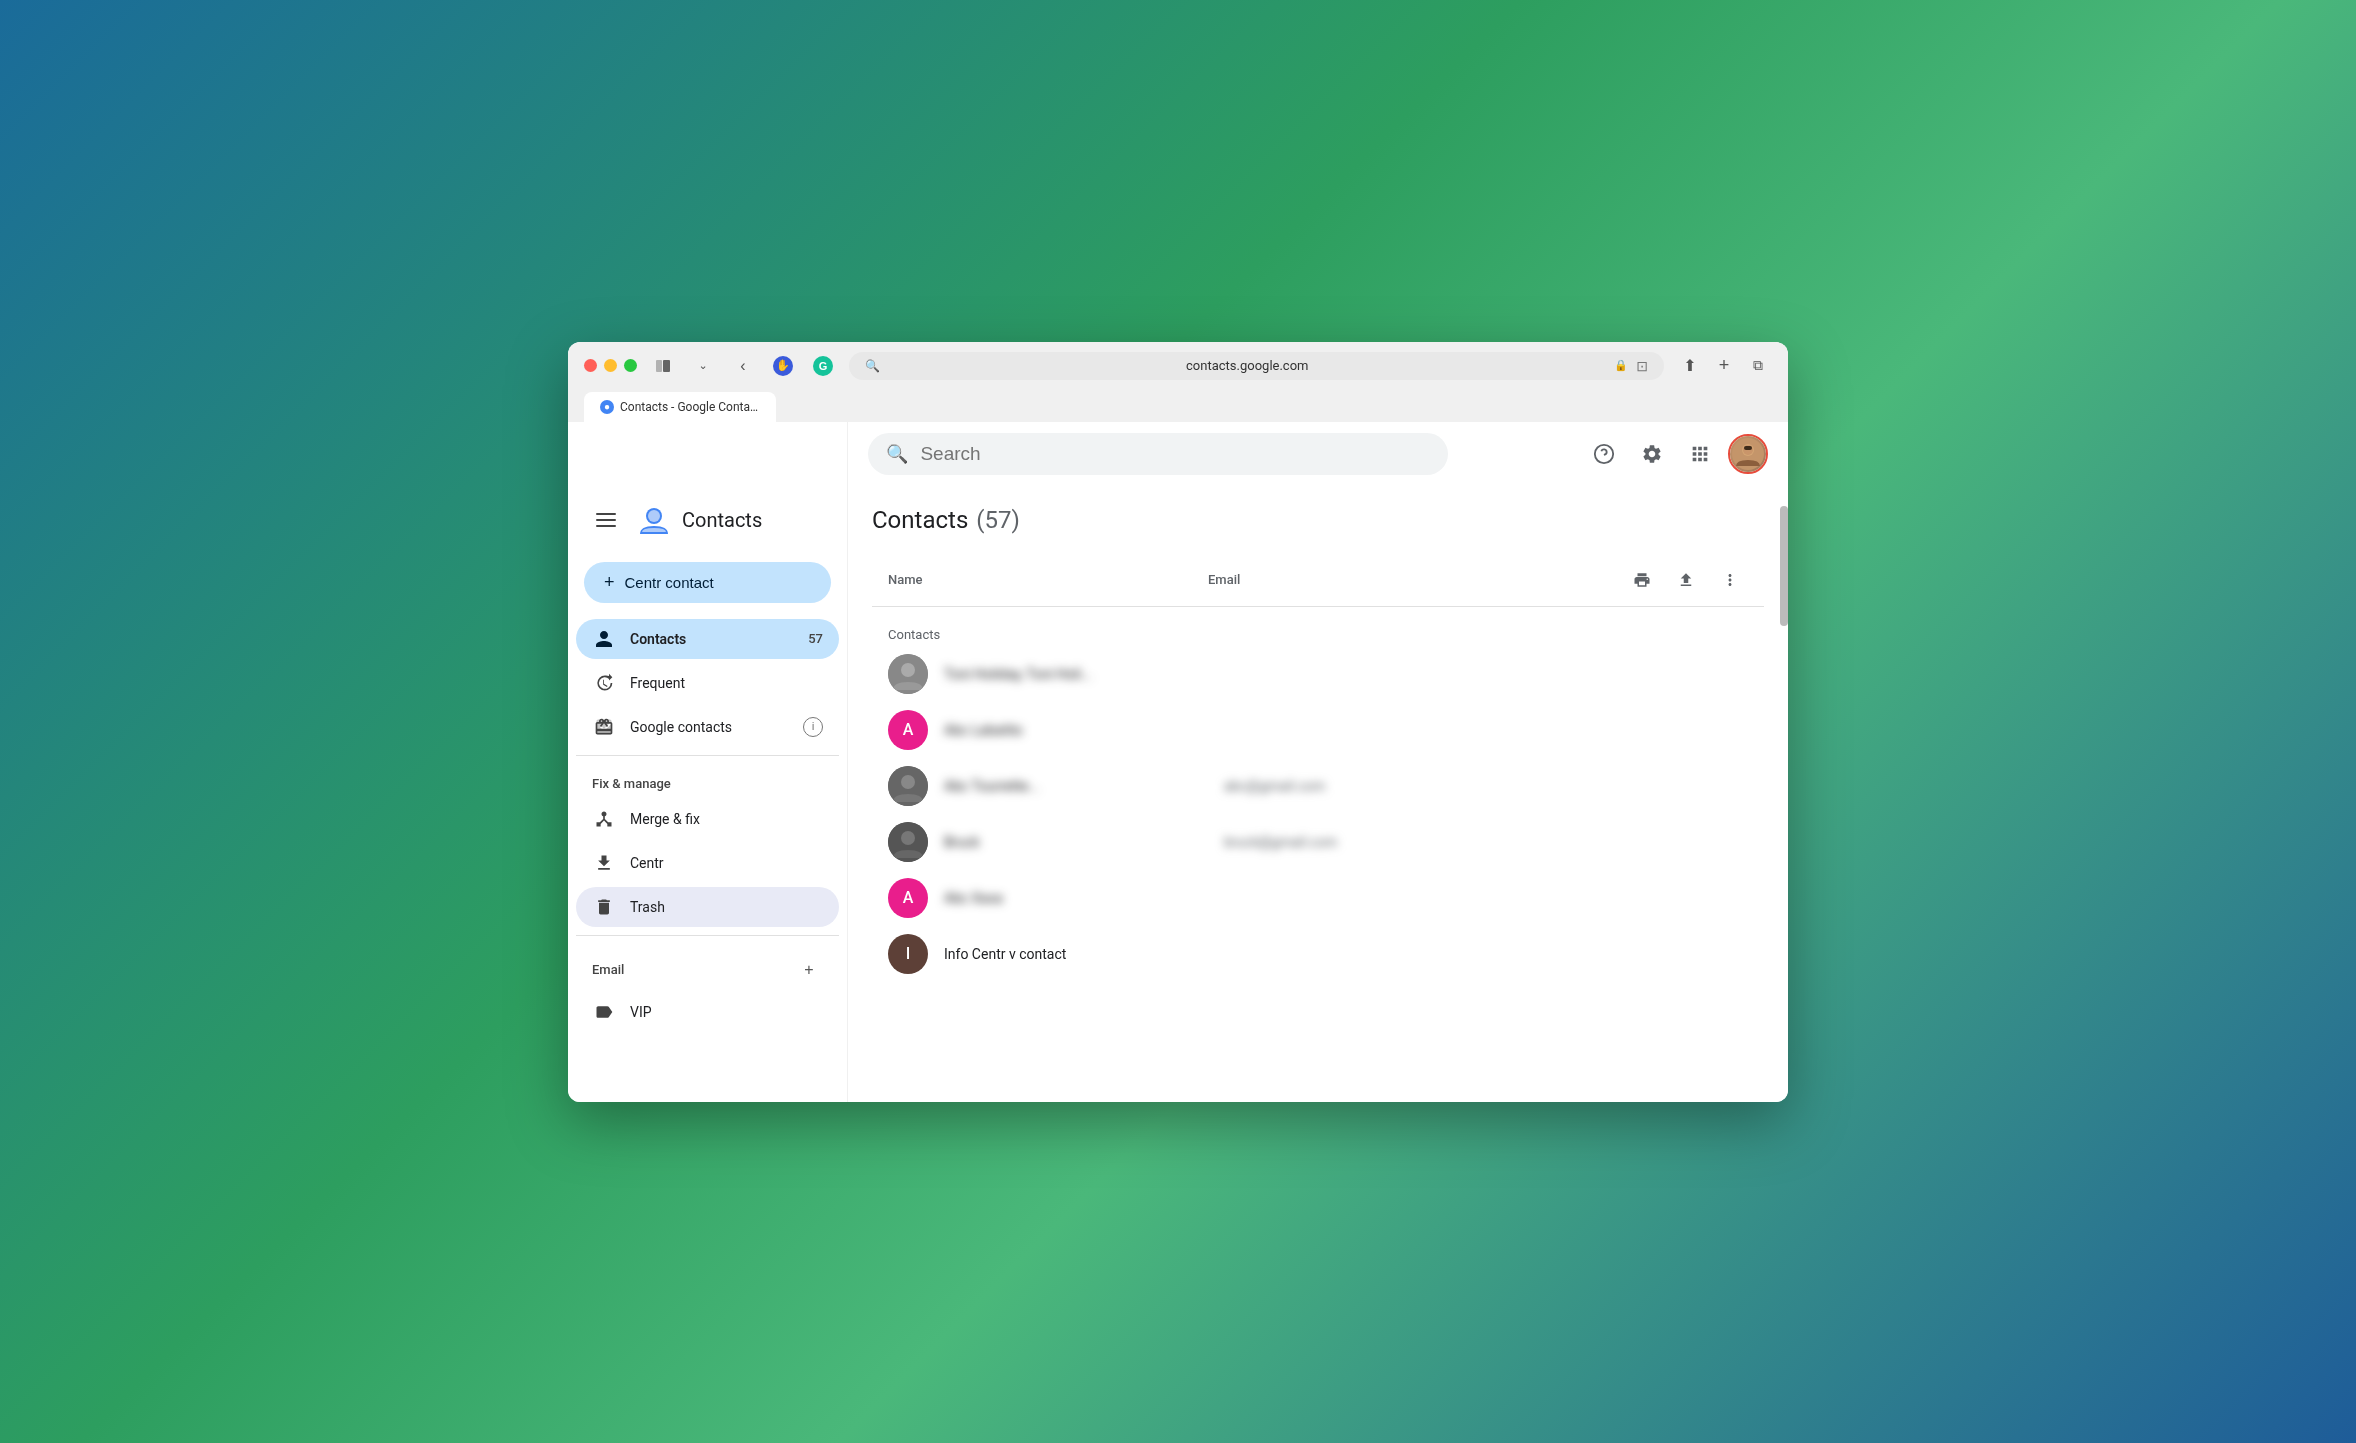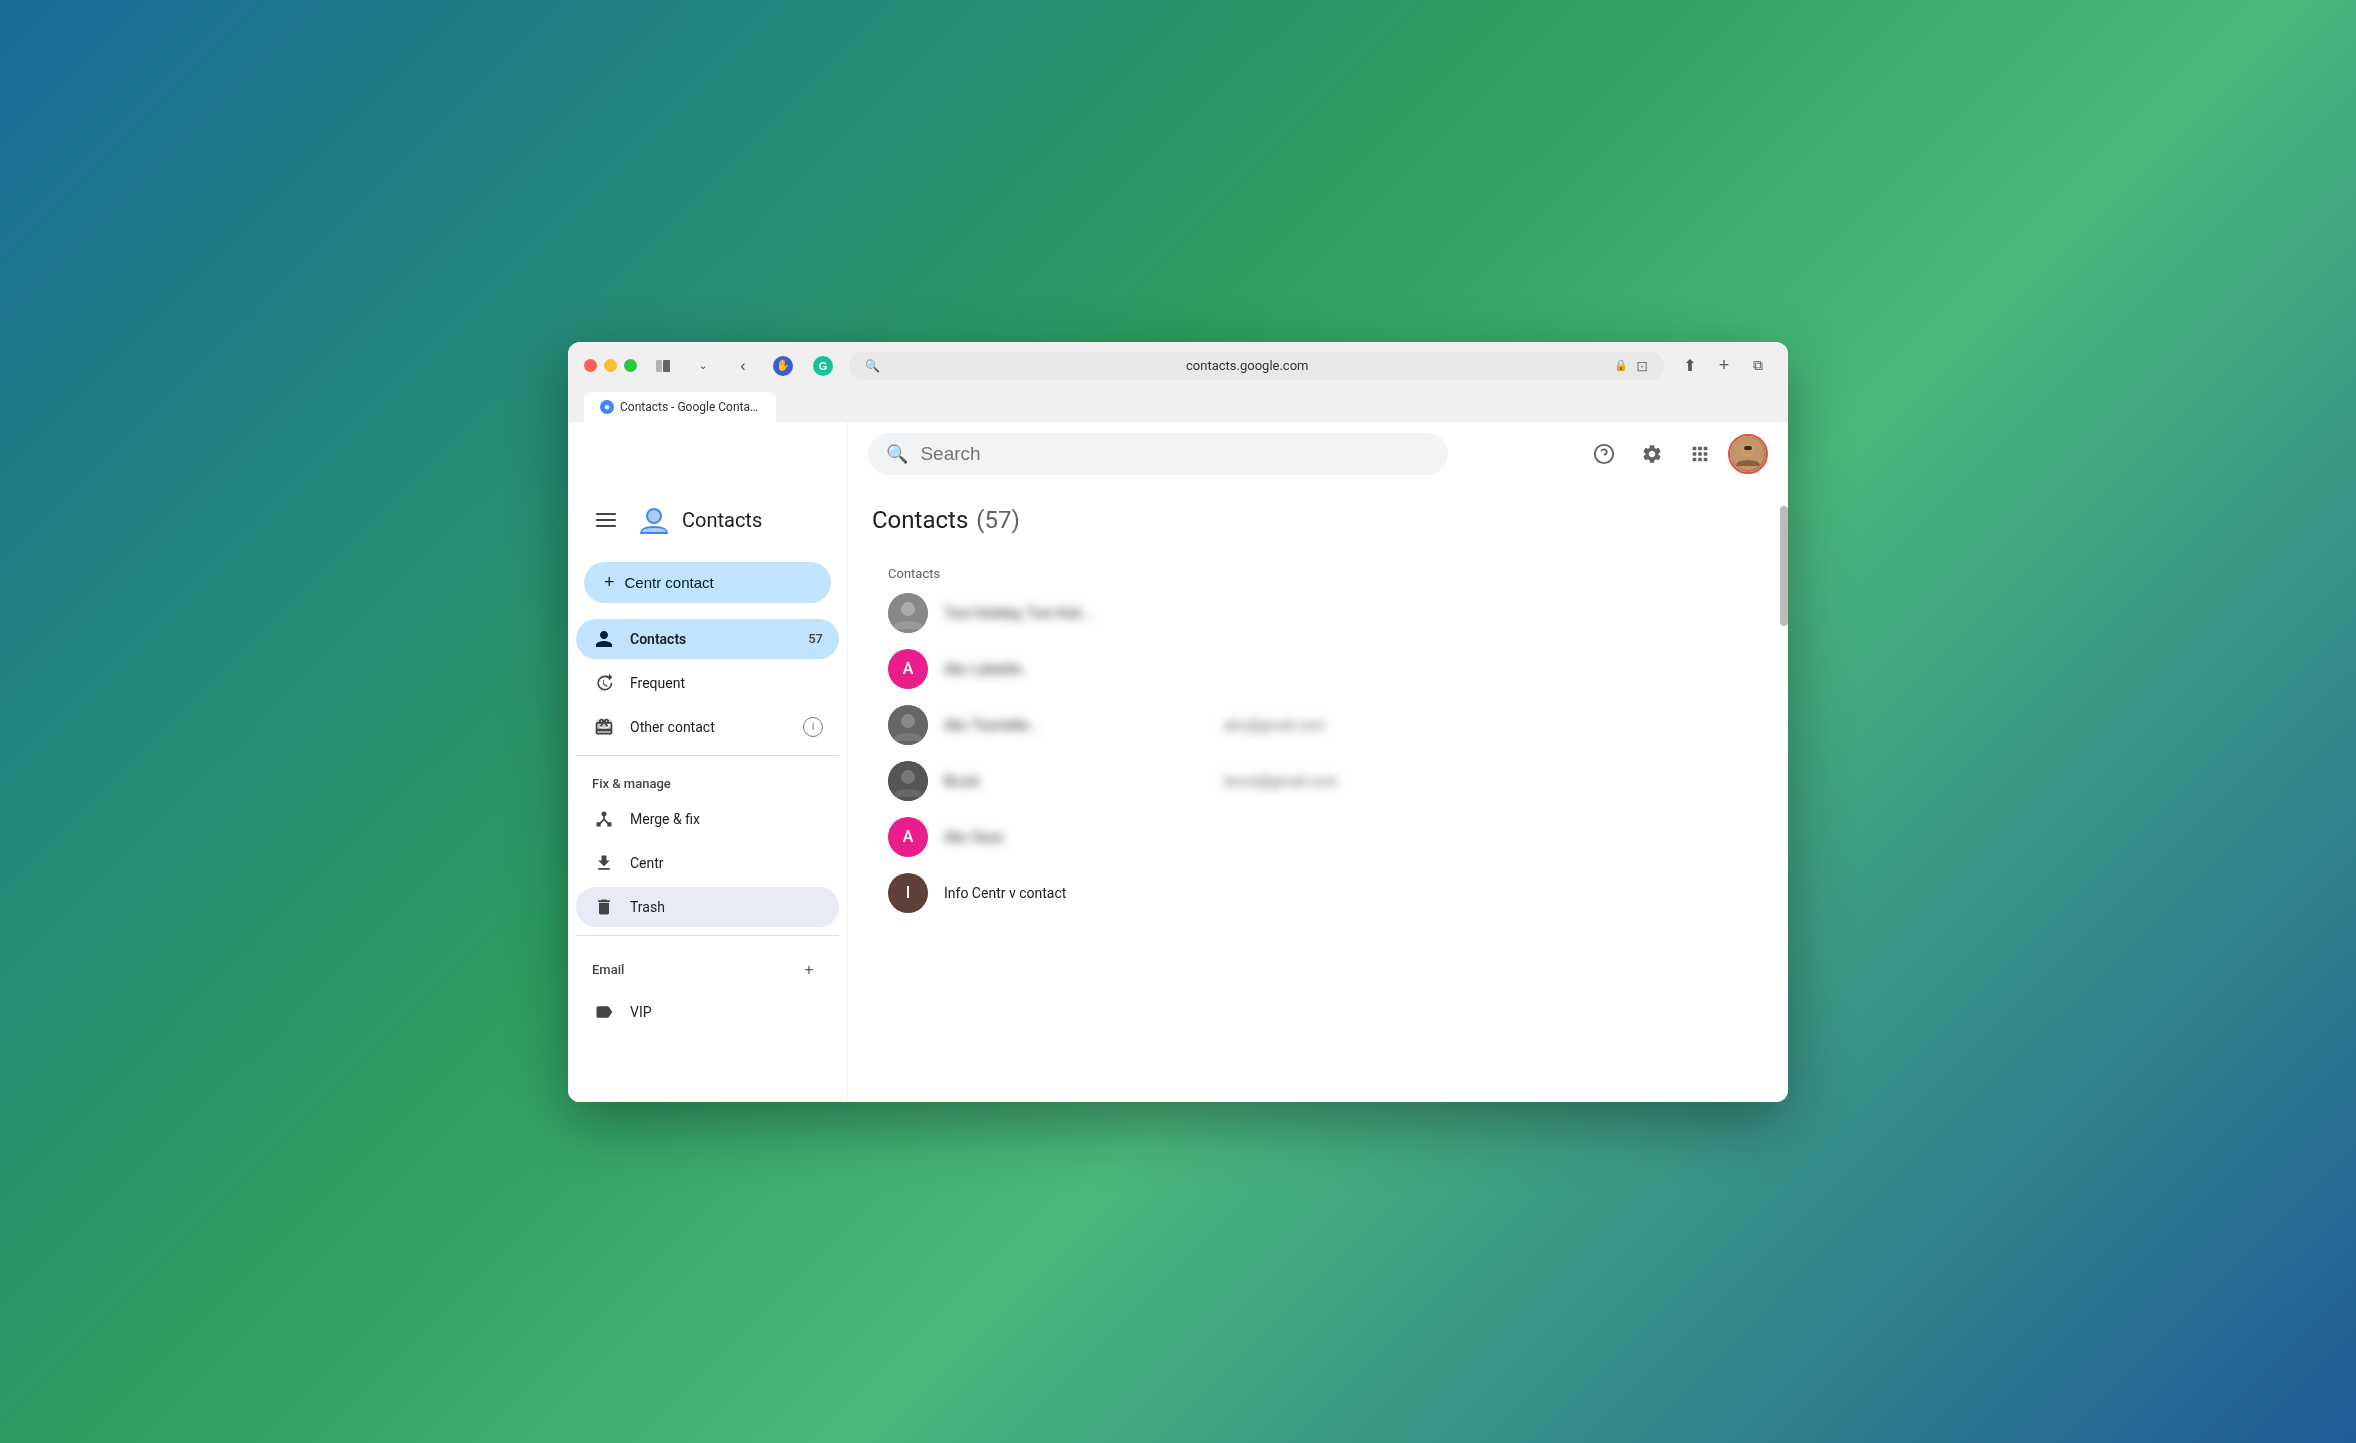--- a/index.html
+++ b/index.html
@@ -550,21 +550,21 @@
         <span>Frequent</span>
       </div>
 
       <div class="nav-item">
         <span class="nav-item-icon">
           <svg width="20" height="20" viewBox="0 0 24 24" fill="currentColor">
             <path d="M19 3H5c-1.1 0-2 .9-2 2v14c0 1.1.9 2 2 2h14c1.1 0 2-.9 2-2V5c0-1.1-.9-2-2-2zm-7 14l-5-5 1.4-1.4L12 14.2l7.6-7.6L21 8l-9 9z" opacity="0.3"></path>
             <path d="M20 6h-2.18c.07-.31.18-.62.18-1 0-1.66-1.34-3-3-3-1 0-1.96.54-2.5 1.35l-.5.67-.5-.68C10.96 2.54 10 2 9 2 7.34 2 6 3.34 6 5c0 .38.11.69.18 1H4c-1.11 0-1.99.89-1.99 2L2 19c0 1.11.89 2 2 2h16c1.11 0 2-.89 2-2V8c0-1.11-.89-2-2-2zm-5-2c.55 0 1 .45 1 1s-.45 1-1 1-1-.45-1-1 .45-1 1-1zM9 4c.55 0 1 .45 1 1s-.45 1-1 1-1-.45-1-1 .45-1 1-1zm11 15H4v-2h16v2zm0-5H4V8h5.08L7 10.83 8.62 12 11 8.76l1-1.36 1 1.36L15.38 12 17 10.83 14.92 8H20v6z"></path>
           </svg>
         </span>
-        <span>Other contact</span>
+        <span>Google contacts</span>
         <div class="nav-info-icon">i</div>
       </div>
 
       <div class="divider"></div>
       <div class="section-label">Fix &amp; manage</div>
 
       <div class="nav-item">
         <span class="nav-item-icon">
           <svg width="20" height="20" viewBox="0 0 24 24" fill="currentColor">
             <path d="M17 16l-4-4V8.82C14.16 8.4 15 7.3 15 6c0-1.66-1.34-3-3-3S9 4.34 9 6c0 1.3.84 2.4 2 2.82V12l-4 4H3v5h5v-3.05l4-4.2 4 4.2V21h5v-5h-4z"></path>
@@ -647,20 +647,41 @@
           </div>
         </div>
       </div>
 
       <div class="contacts-body">
         <div class="contacts-title">
           <span>Contacts</span>
           <span class="contacts-count">(57)</span>
         </div>
 
+        <div class="contacts-table-header">
+          <div class="col-name">Name</div>
+          <div class="col-email">Email</div>
+          <div class="col-actions">
+            <button class="table-icon-btn">
+              <svg width="18" height="18" viewBox="0 0 24 24" fill="currentColor">
+                <path d="M19 8H5c-1.66 0-3 1.34-3 3v6h4v4h12v-4h4v-6c0-1.66-1.34-3-3-3zm-3 11H8v-5h8v5zm3-7c-.55 0-1-.45-1-1s.45-1 1-1 1 .45 1 1-.45 1-1 1zm-1-9H6v4h12V3z"></path>
+              </svg>
+            </button>
+            <button class="table-icon-btn">
+              <svg width="18" height="18" viewBox="0 0 24 24" fill="currentColor">
+                <path d="M9 16h6v-6h4l-7-7-7 7h4zm-4 2h14v2H5z"></path>
+              </svg>
+            </button>
+            <button class="table-icon-btn">
+              <svg width="18" height="18" viewBox="0 0 24 24" fill="currentColor">
+                <path d="M12 8c1.1 0 2-.9 2-2s-.9-2-2-2-2 .9-2 2 .9 2 2 2zm0 2c-1.1 0-2 .9-2 2s.9 2 2 2 2-.9 2-2-.9-2-2-2zm0 6c-1.1 0-2 .9-2 2s.9 2 2 2 2-.9 2-2-.9-2-2-2z"></path>
+              </svg>
+            </button>
+          </div>
+        </div>
 
         <div class="section-subheader">Contacts</div>
 
         <div class="contact-row">
           <div class="contact-avatar" style="background:#888;overflow:hidden;">
             <svg width="40" height="40" viewBox="0 0 40 40">
               <circle cx="20" cy="20" r="20" fill="#888"></circle>
               <circle cx="20" cy="16" r="7" fill="#aaa"></circle>
               <path d="M5 36 Q5 28 20 28 Q35 28 35 36" fill="#999"></path>
             </svg>

